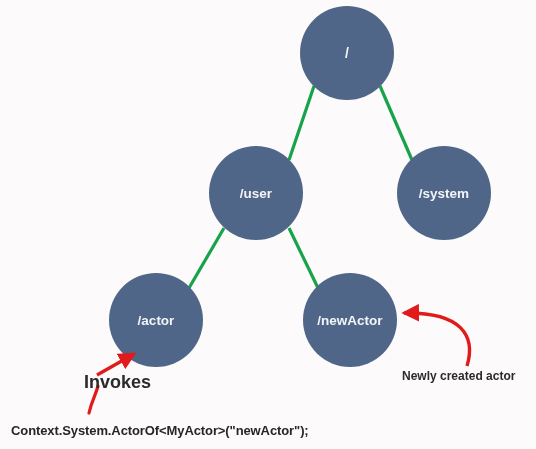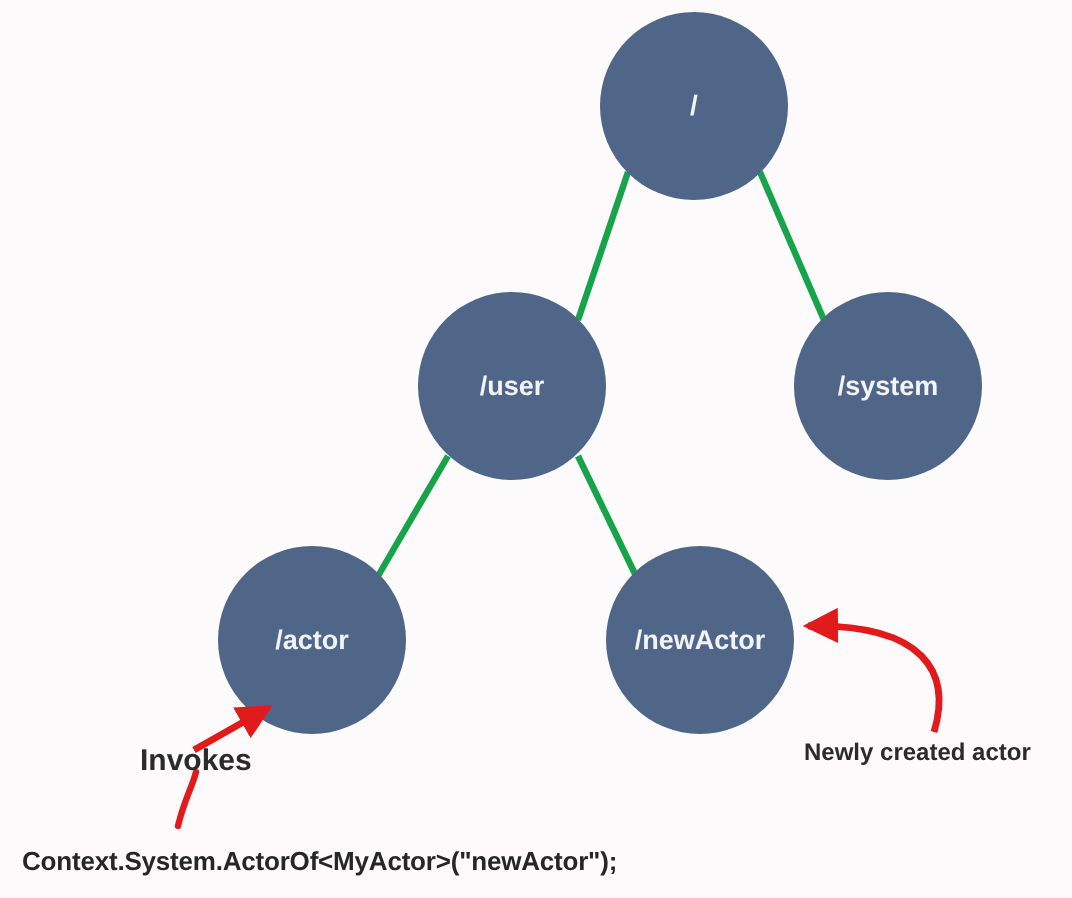--- a/index.html
+++ b/index.html
@@ -34,23 +34,23 @@
     font-size: 14px;
   }
   .annot-text {
     position: absolute;
     font-family: "Liberation Sans", sans-serif;
     font-weight: bold;
     color: #2b2b2b;
     white-space: nowrap;
   }
   #invokes-label {
-    left: 70px;
+    left: 84px;
     top: 372px;
-    font-size: 15px;
+    font-size: 18px;
   }
   #newly-created-label {
     left: 402px;
     top: 369px;
     font-size: 12px;
   }
   #code-label {
     left: 11px;
     top: 423px;
     font-size: 13px;

